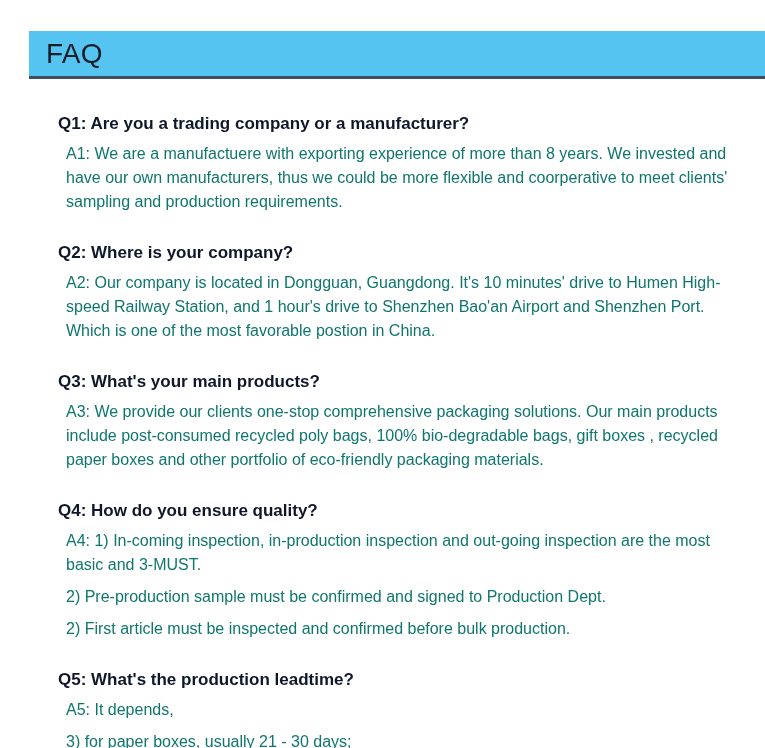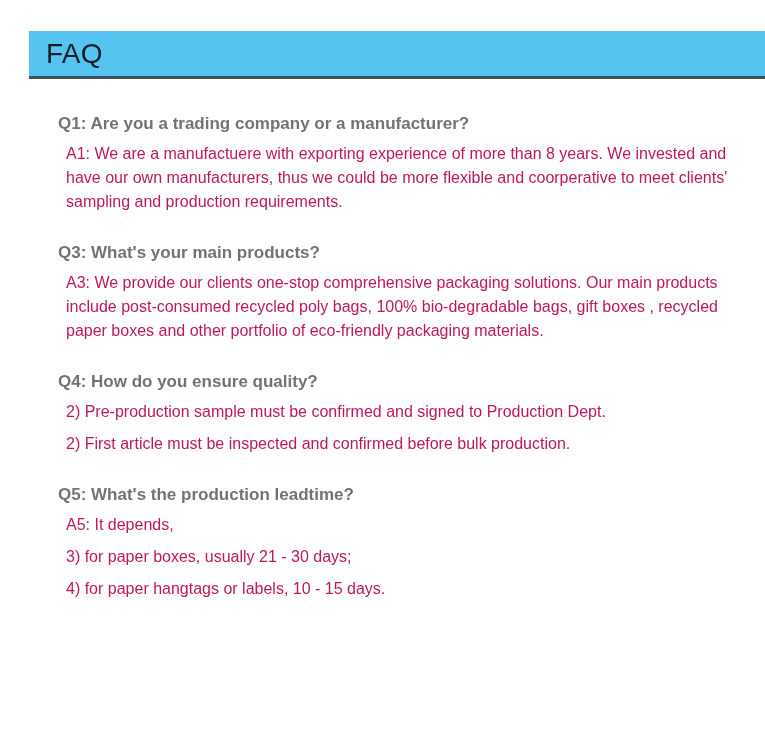--- a/index.html
+++ b/index.html
@@ -31,28 +31,28 @@
   }
   .faq-content {
     padding: 19px 12px 0 10px;
   }
   .faq-section {
     margin-bottom: 29px;
   }
   .faq-question {
     font-size: 17px;
     font-weight: 700;
-    color: #737373;
+    color: #0f172a;
     line-height: 20px;
     margin-bottom: 8px;
   }
   .faq-answer p {
     font-size: 16px;
     font-weight: 400;
-    color: #be185d;
+    color: #0f766e;
     line-height: 24px;
   }
 </style>
 </head>
 <body>
 
 <div class="page">
 
   <div class="faq-header-bar">
     <span class="faq-header-title">FAQ</span>
@@ -61,32 +61,37 @@
   <div class="faq-content">
 
     <div class="faq-section">
       <div class="faq-question">Q1: Are you a trading company or a manufacturer?</div>
       <div class="faq-answer">
         <p>A1: We are a manufactuere with exporting experience of more than 8 years. We invested and have our own manufacturers, thus we could be more flexible and coorperative to meet clients' sampling and production requirements.</p>
       </div>
     </div>
 
     <div class="faq-section">
+      <div class="faq-question">Q2: Where is your company?</div>
+      <div class="faq-answer">
+        <p>A2: Our company is located in Dongguan, Guangdong. It's 10 minutes' drive to Humen High-speed Railway Station, and 1 hour's drive to Shenzhen Bao'an Airport and Shenzhen Port. Which is one of the most favorable postion in China.</p>
+      </div>
     </div>
 
     <div class="faq-section">
       <div class="faq-question">Q3: What's your main products?</div>
       <div class="faq-answer">
         <p>A3: We provide our clients one-stop comprehensive packaging solutions. Our main products include post-consumed recycled poly bags, 100% bio-degradable bags, gift boxes , recycled paper boxes and other portfolio of eco-friendly packaging materials.</p>
       </div>
     </div>
 
     <div class="faq-section">
       <div class="faq-question">Q4: How do you ensure quality?</div>
       <div class="faq-answer">
+        <p>A4: 1) In-coming inspection, in-production inspection and out-going inspection are the most basic and 3-MUST.</p>
         <p>2) Pre-production sample must be confirmed and signed to Production Dept.</p>
         <p>2) First article must be inspected and confirmed before bulk production.</p>
       </div>
     </div>
 
     <div class="faq-section">
       <div class="faq-question">Q5: What's the production leadtime?</div>
       <div class="faq-answer">
         <p>A5: It depends,</p>
         <p>3) for paper boxes, usually 21 - 30 days;</p>

